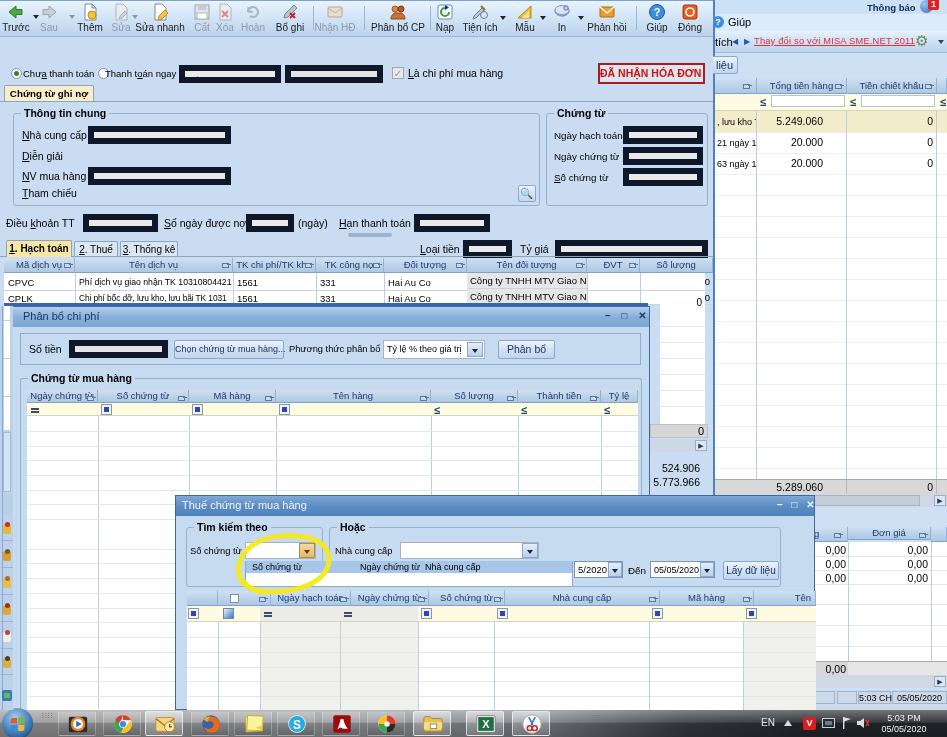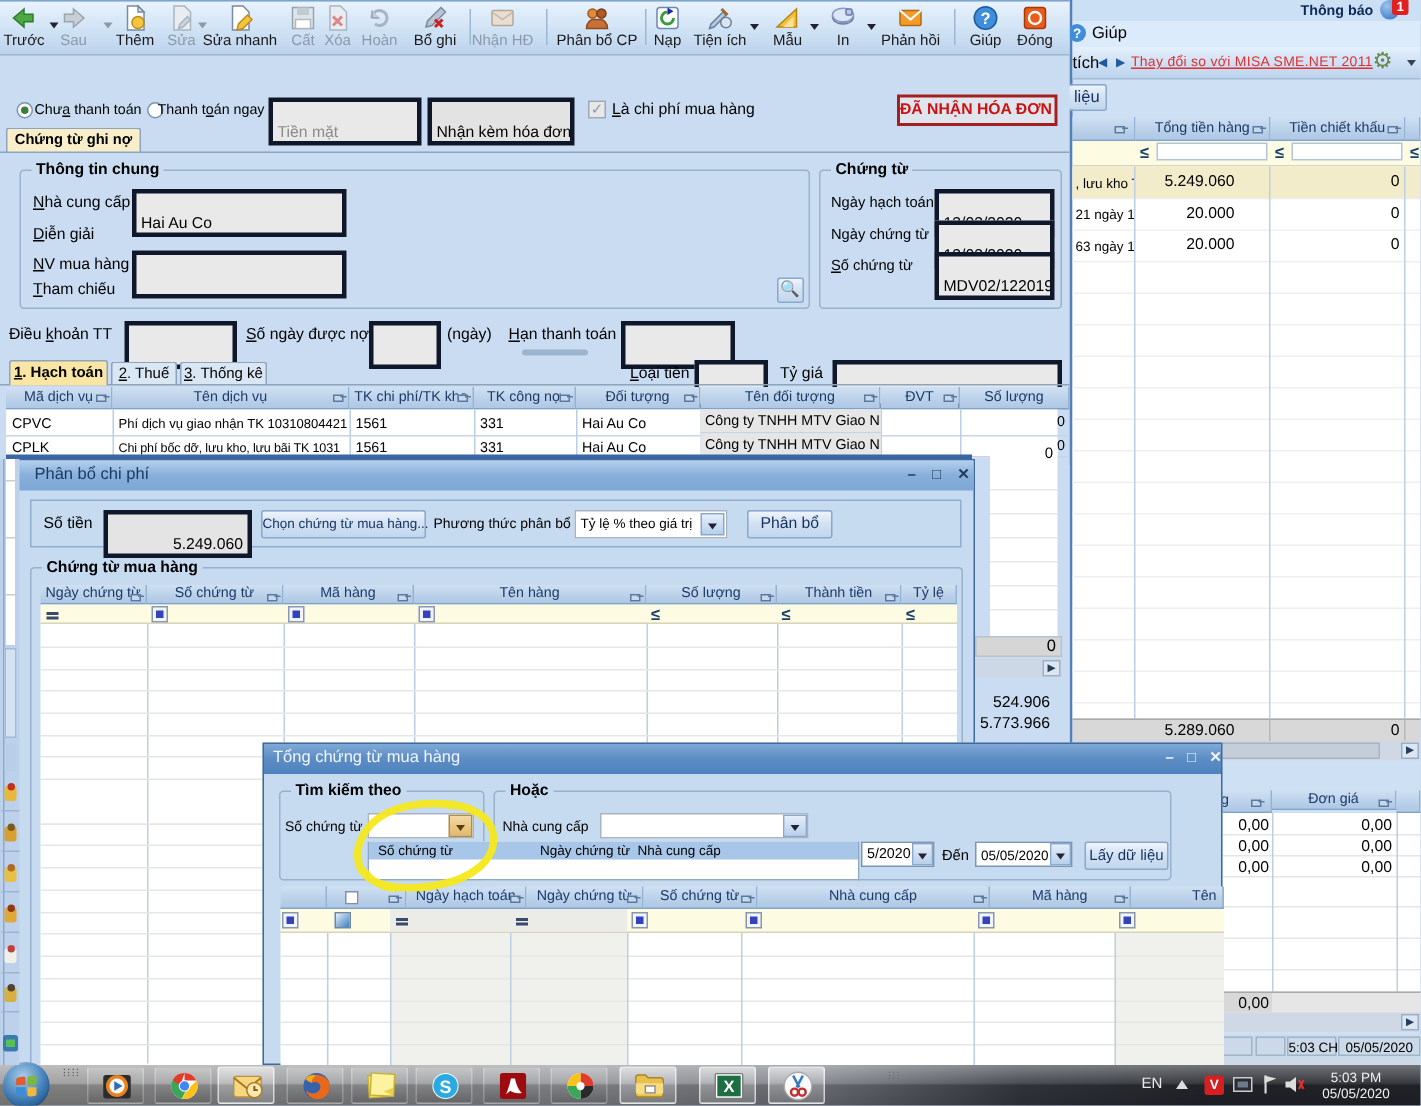--- a/index.html
+++ b/index.html
@@ -1,17 +1,17 @@
 <!DOCTYPE html>
 <html><head><meta charset="utf-8"><style>
 *{margin:0;padding:0;box-sizing:border-box;font-family:"Liberation Sans",sans-serif}
 html,body{width:947px;height:737px;overflow:hidden}
 body{position:relative;background:#c9dcf1;font-size:11px;color:#000}
 .ab{position:absolute}
-.inp{position:absolute;background:#e9e9e9;border:3px solid #0f172a;font-size:10.5px;line-height:14px;padding:13px 3px;white-space:nowrap;overflow:hidden}
+.inp{position:absolute;background:#e9e9e9;border:6px solid #0f172a;font-size:10.5px;line-height:14px;padding:3px 3px;white-space:nowrap;overflow:hidden}
 .winp{position:absolute;background:#fff;border:1px solid #a9b4c0;font-size:10.5px;line-height:14px;padding:1px 3px;white-space:nowrap;overflow:hidden}
 .lbl{position:absolute;font-size:10.5px;white-space:nowrap}
 .btn{position:absolute;background:linear-gradient(#eef4fc,#d3e2f3 45%,#c2d6ec);border:1px solid #88a8cc;border-radius:2px;font-size:10.5px;white-space:nowrap;text-align:center;color:#15325e}
 .gb{position:absolute;border:1px solid #98b1cc;border-radius:3px}
 .gbl{position:absolute;top:-7px;left:7px;background:inherit;padding:0 3px;font-weight:bold;font-size:10.5px;white-space:nowrap}
 .gh{background:linear-gradient(#cfe0f2,#b7cee8 70%,#aec8e4);border-right:1px solid #94b2d4;border-bottom:1px solid #7fa2c8;color:#1c3c6a;text-align:center;font-size:9.5px;position:absolute;overflow:hidden;white-space:nowrap}
 .pin{position:absolute;width:9px;height:7px;top:3px}
 .pin:before{content:"";position:absolute;left:0;top:2px;width:5px;height:3px;border:1px solid #5a7aa0;background:#c8d8ec}
 .pin:after{content:"";position:absolute;left:5px;top:3px;width:4px;height:1px;background:#5a7aa0}
 .fbox{position:absolute;background:#fff;border:1px solid #b4c4d8;height:12px}
@@ -423,21 +423,21 @@
       <div class="hline" style="left:0;top:221px;width:611px"></div>
       <div class="hline" style="left:0;top:236px;width:611px"></div>
       <div class="hline" style="left:0;top:251px;width:611px"></div>
       <div class="hline" style="left:0;top:265px;width:611px"></div>
       <div class="hline" style="left:0;top:280px;width:611px"></div>
  </div>
 </div>
 
 <div class="ab" id="cc" style="left:175px;top:495px;width:640px;height:215px;background:#c6daf0;border:1px solid #41699c">
  <div class="ab" style="left:0;top:0;width:638px;height:20px;background:linear-gradient(#7fa9d6,#5c8cc4 50%,#4f82bc)">
-  <div class="ab" style="left:6px;top:3px;font-size:11px;color:#f0f6fc">Tổng chứng từ mua hàng</div>
+  <div class="ab" style="left:6px;top:3px;font-size:11px;color:#f0f6fc">Thuế chứng từ mua hàng</div>
   <div class="ab" style="left:601px;top:3px;width:40px;height:13px;color:#eef4fa;font-size:10px;letter-spacing:3px;font-weight:bold;white-space:nowrap">– □ ✕</div>
  </div>
 
  <div class="gb" style="left:10px;top:31px;width:137px;height:60px;background:#c6daf0">
       <div class="gbl">Tìm kiếm theo</div>
     </div>
  <div class="gb" style="left:153px;top:31px;width:452px;height:60px;background:#c6daf0">
       <div class="gbl">Hoặc</div>
     </div>
  <div class="lbl" style="left:14px;top:50px;font-size:9.3px">Số chứng từ</div>

